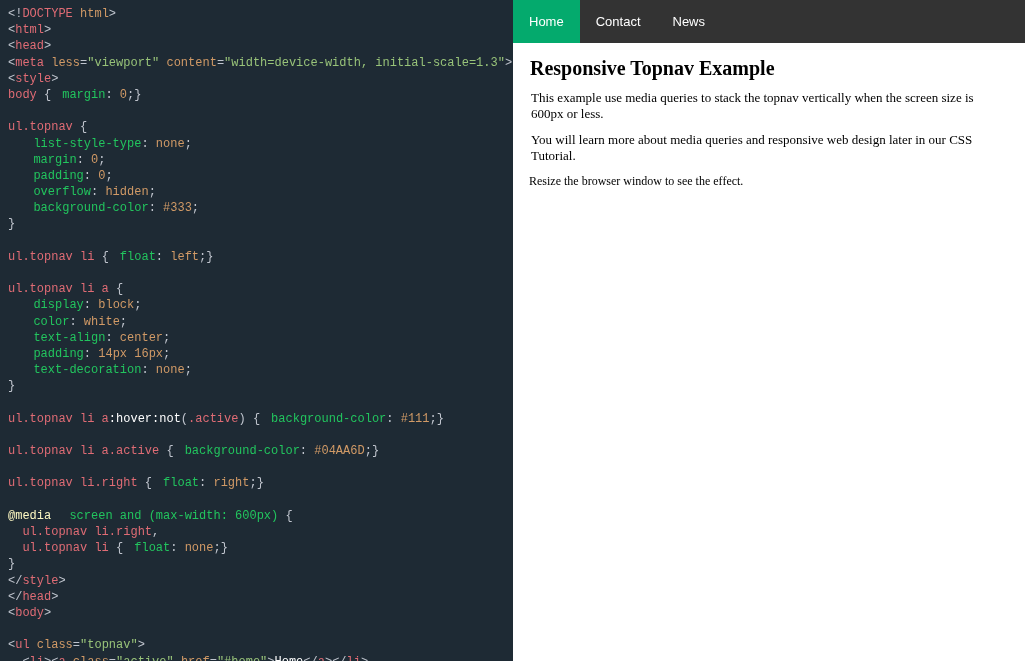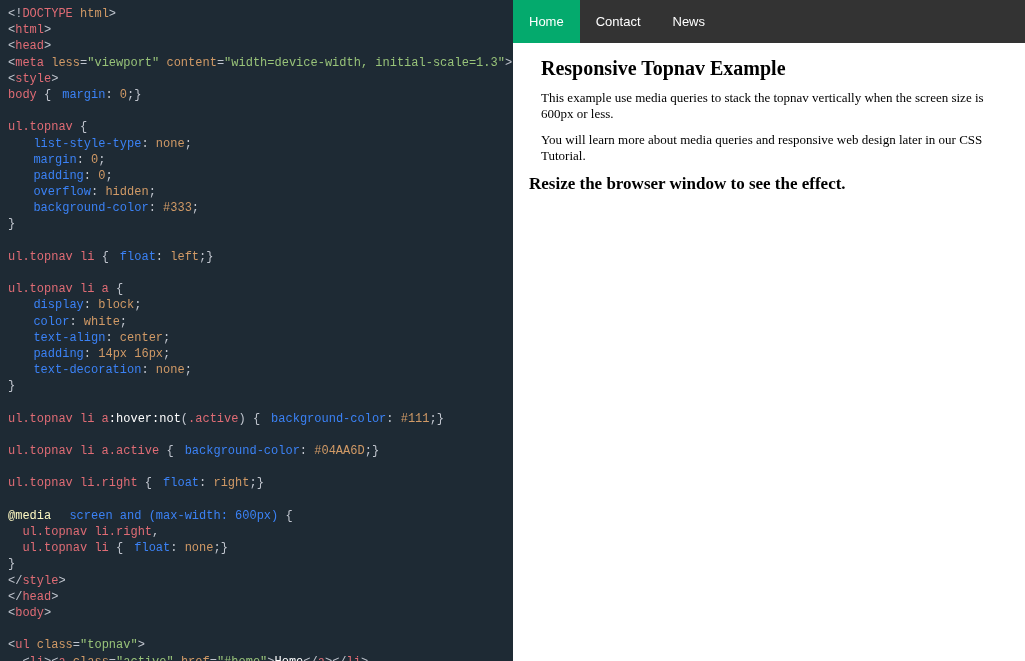--- a/index.html
+++ b/index.html
@@ -27,21 +27,21 @@
   color: #000;
   font-family: "Times New Roman", serif;
   font-size: 13px;
   overflow: auto;
 }
 
 .tag   { color: #e06c75; }
 .attr  { color: #d19a66; }
 .str   { color: #98c379; }
 .sel   { color: #e06c75; }
-.prop  { color: #3b82f6; padding-left: 11px; }
+.prop  { color: #22c55e; padding-left: 11px; }
 .val   { color: #d19a66; }
 .valhex{ color: #d19a66; }
 .kw    { color: #fef9c3; }
 .psel  { color: #ffffff; } 
 .punct { color: #c0c5ce; }
 .txt   { color: #fff; }
 
 
 .preview-panel ul.topnav {
   list-style-type: none;
@@ -56,23 +56,23 @@
 .preview-panel ul.topnav li a {
   display: block;
   color: white;
   text-align: center;
   padding: 14px 16px;
   text-decoration: none;
 }
 .preview-panel ul.topnav li a.active { background-color: #04AA6D; }
 .preview-panel ul.topnav li.right { float: right; }
 .preview-panel .content { padding: 0 16px; }
-.preview-panel h2 { font-family: "Times New Roman", serif; font-weight:bold; font-size: 20px; margin: 14px 0 10px 12px;}
-.preview-panel p  { margin: 10px 12px; }
-.preview-panel h4 { font-family: "Times New Roman", serif; font-weight:bold; font-size: 17px; margin: 10px 0;}
+.preview-panel h2 { font-family: "Times New Roman", serif; font-weight:bold; font-size: 20px; margin: 14px 0 10px 1px;}
+.preview-panel p  { margin: 10px 2px; }
+.preview-panel h4 { font-family: "Times New Roman", serif; font-weight:normal; font-size: 12px; margin: 10px 0;}
 </style>
 </head>
 <body>
 
 <div class="code-panel"><span class="punct">&lt;!</span><span class="tag">DOCTYPE</span> <span class="attr">html</span><span class="punct">&gt;</span>
 <span class="punct">&lt;</span><span class="tag">html</span><span class="punct">&gt;</span>
 <span class="punct">&lt;</span><span class="tag">head</span><span class="punct">&gt;</span>
 <span class="punct">&lt;</span><span class="tag">meta</span> <span class="attr">less</span><span class="punct">=</span><span class="str">"<span>viewport</span>"</span> <span class="attr">content</span><span class="punct">=</span><span class="str">"<span>width=device-width, initial-scale=1.3</span>"</span><span class="punct">&gt;</span>
 <span class="punct">&lt;</span><span class="tag">style</span><span class="punct">&gt;</span>
 <span class="sel">body</span> <span class="punct">{</span><span class="prop">margin</span><span class="punct">: </span><span class="val">0</span><span class="punct">;}</span>

